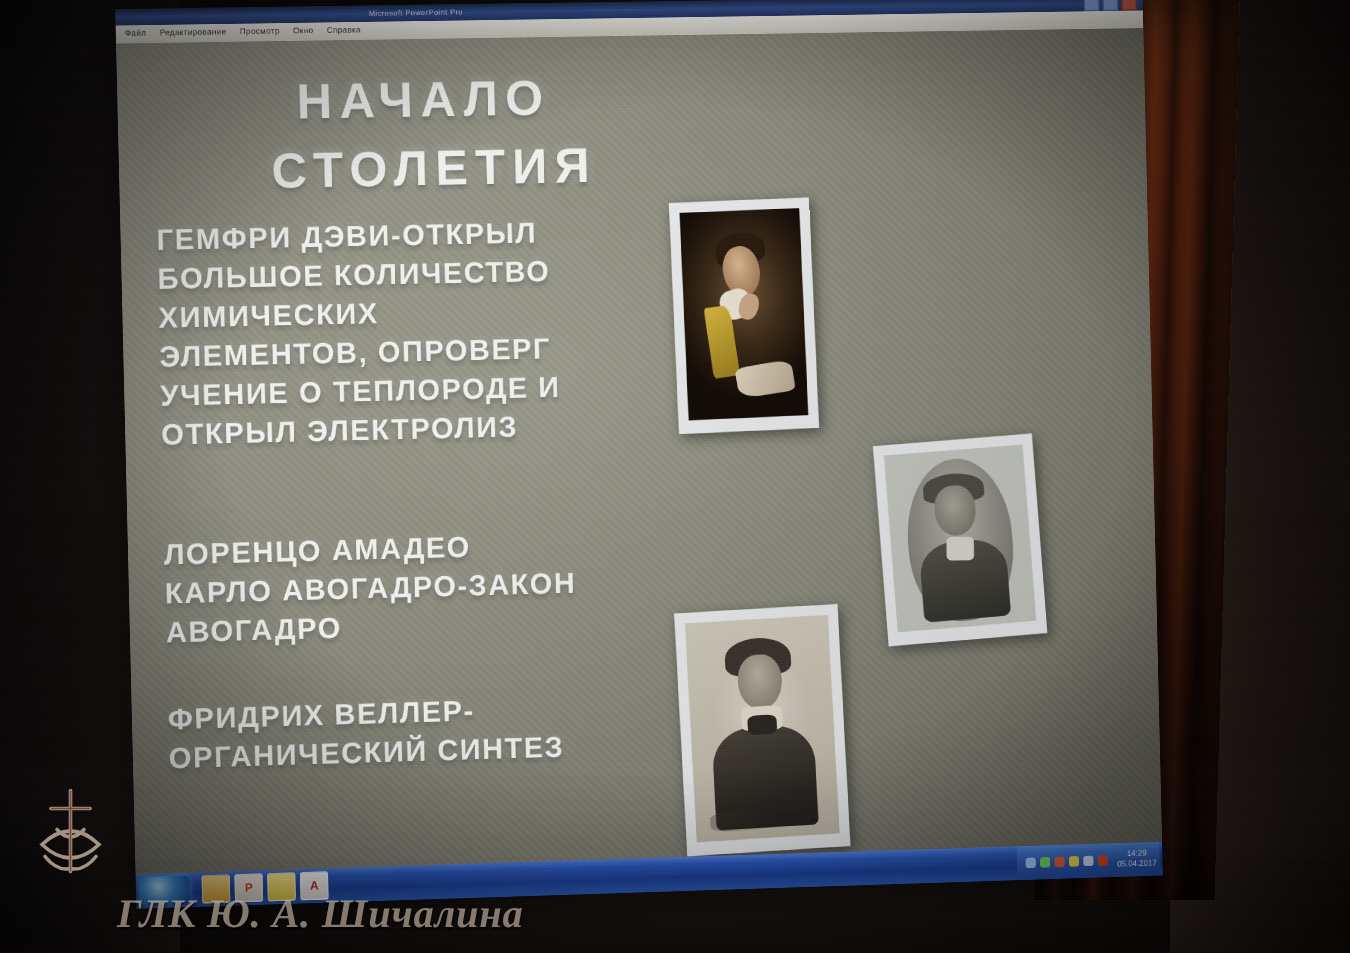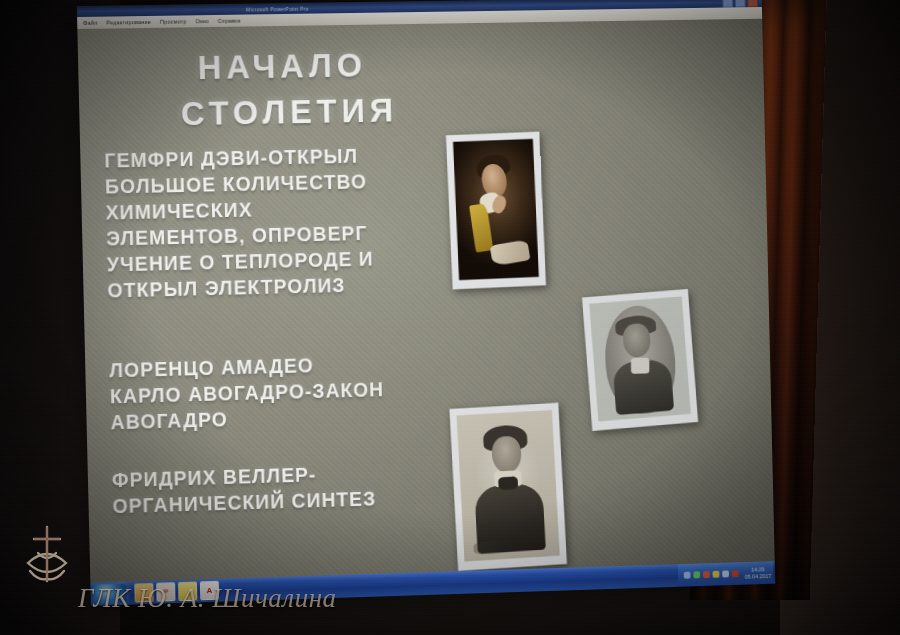--- a/index.html
+++ b/index.html
@@ -261,23 +261,23 @@
   .photo-grain{
     position:absolute;inset:0;pointer-events:none;opacity:.2;
     background-image:repeating-linear-gradient(0deg, rgba(255,255,255,0.05) 0 1px, rgba(0,0,0,0.05) 1px 2px);
   }
 
   
   .wm-logo{
     position:absolute;left:14px;bottom:38px;width:66px;height:78px;opacity:.88;
   }
   .wm-text{
-    position:absolute;left:78px;bottom:21px;
+    position:absolute;left:78px;bottom:10px;
     font-family:"Liberation Serif", serif;
-    font-size:27px;font-weight:400;font-style:italic;
+    font-size:27px;font-weight:700;font-style:italic;
     color:rgba(215,196,178,0.62);
     text-shadow:0 1px 2px rgba(0,0,0,0.85);
     white-space:nowrap;letter-spacing:.5px;
   }
 </style>
 </head>
 <body>
 
 <div id="stage">
 

